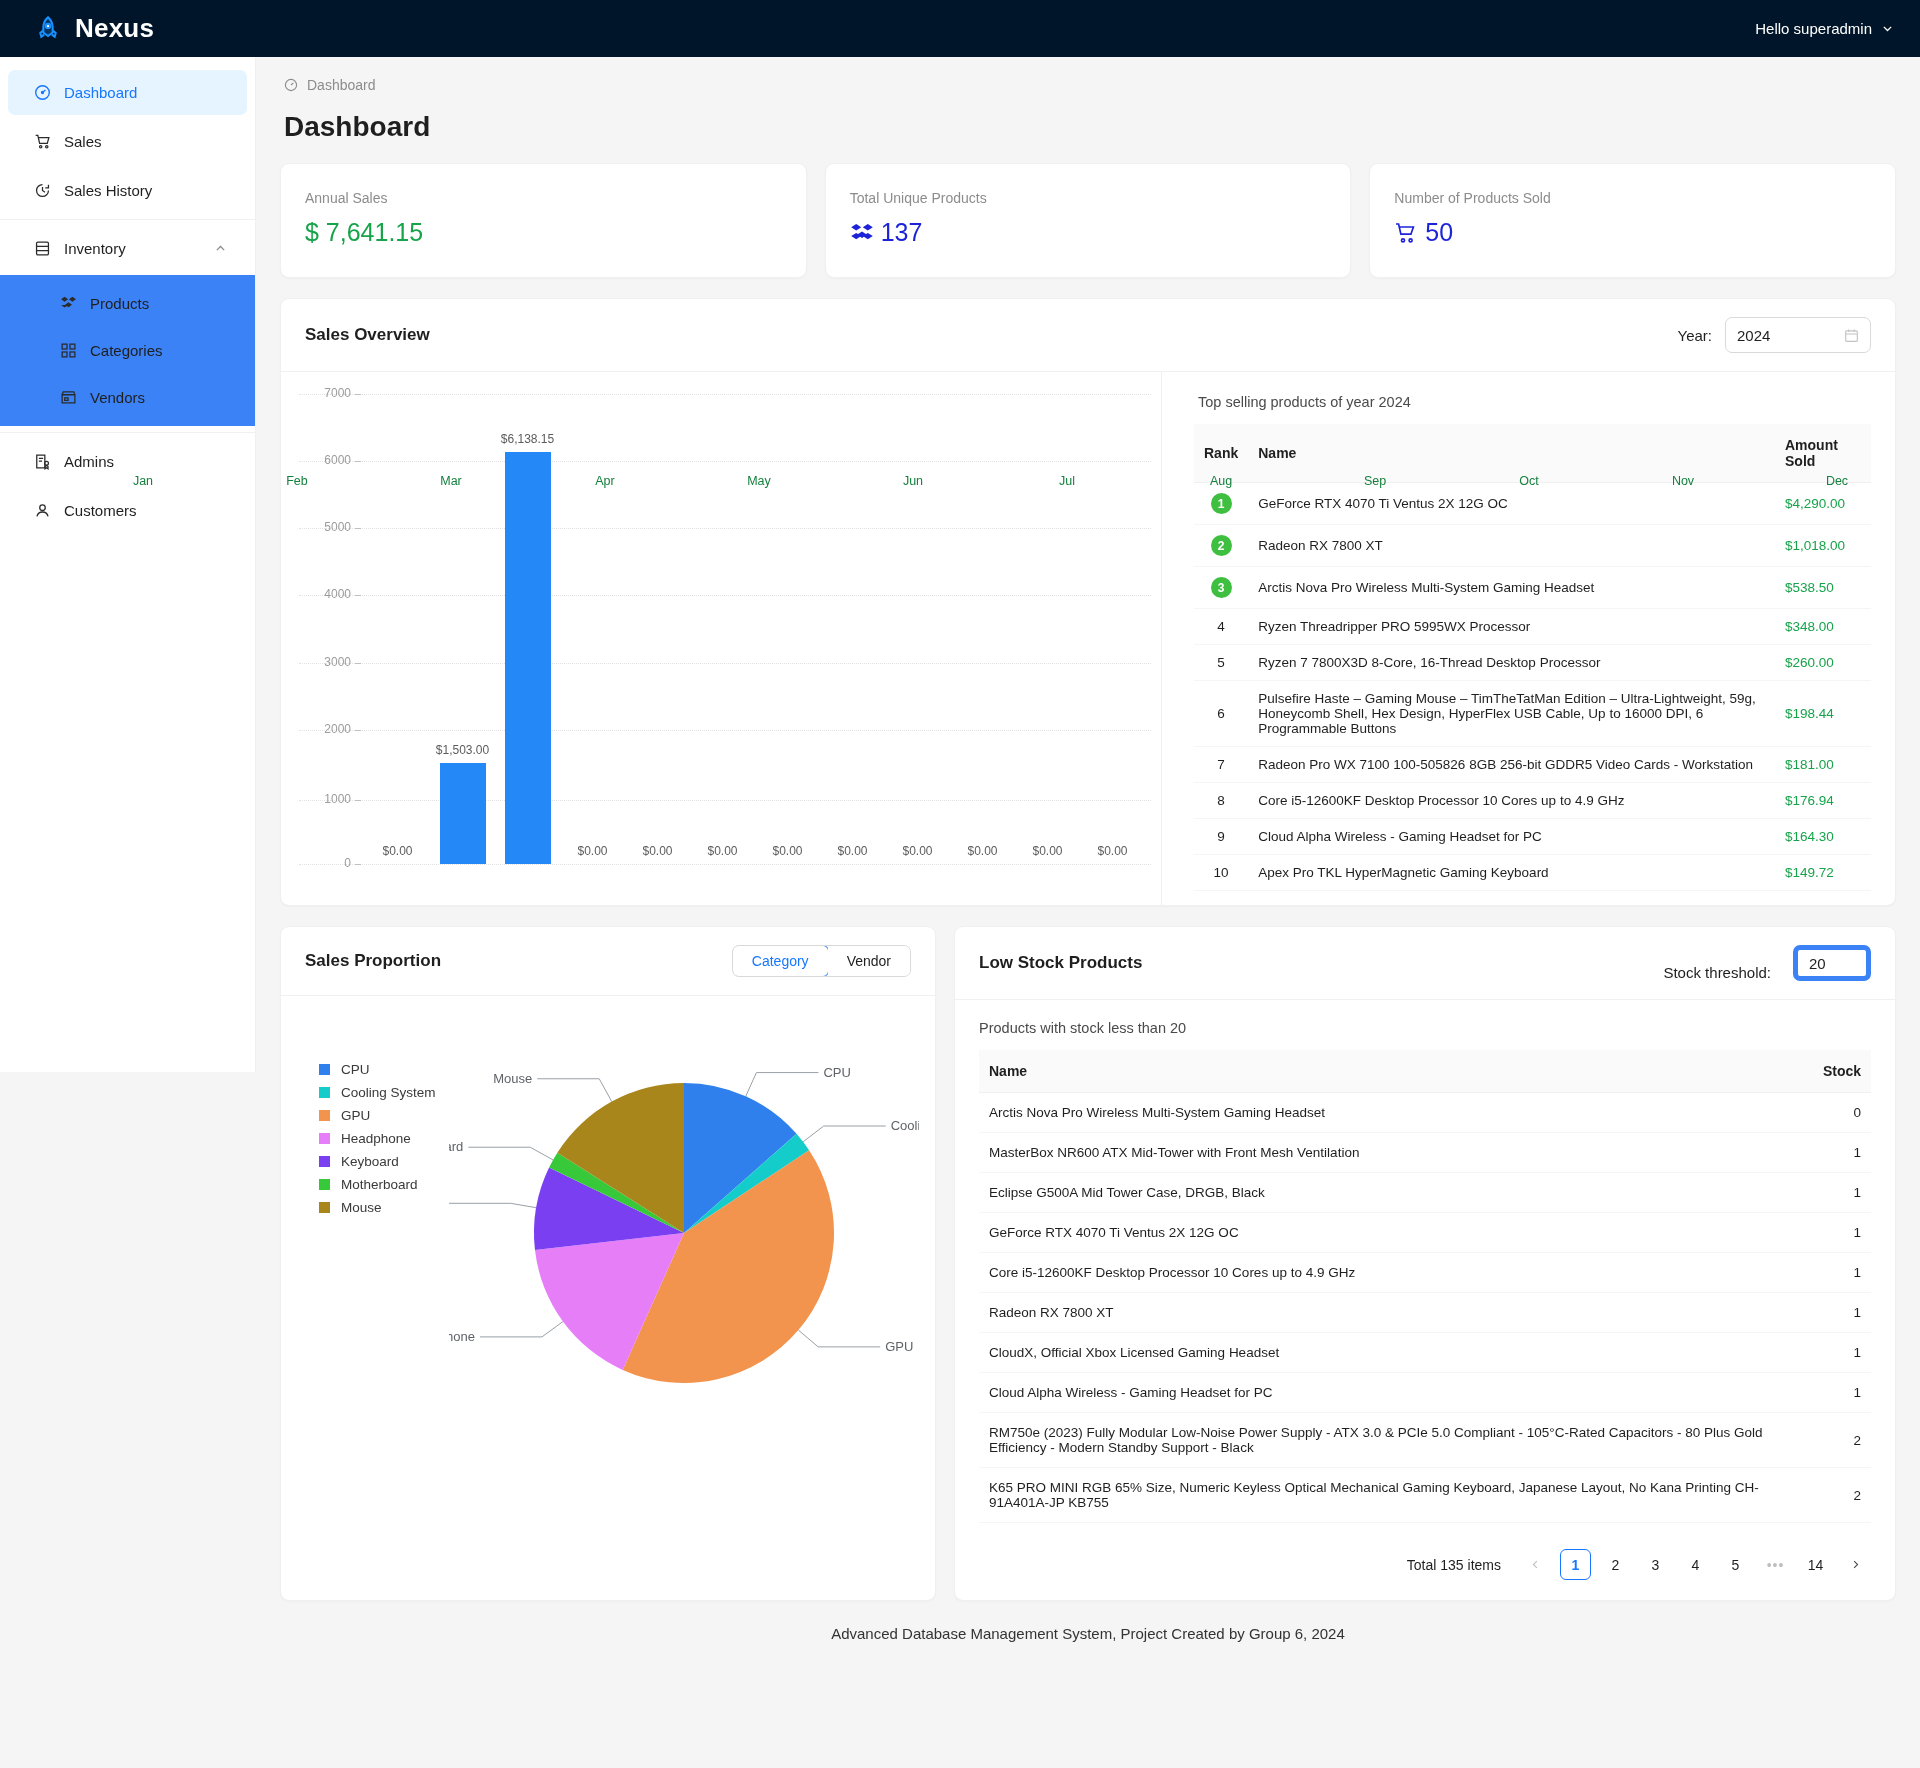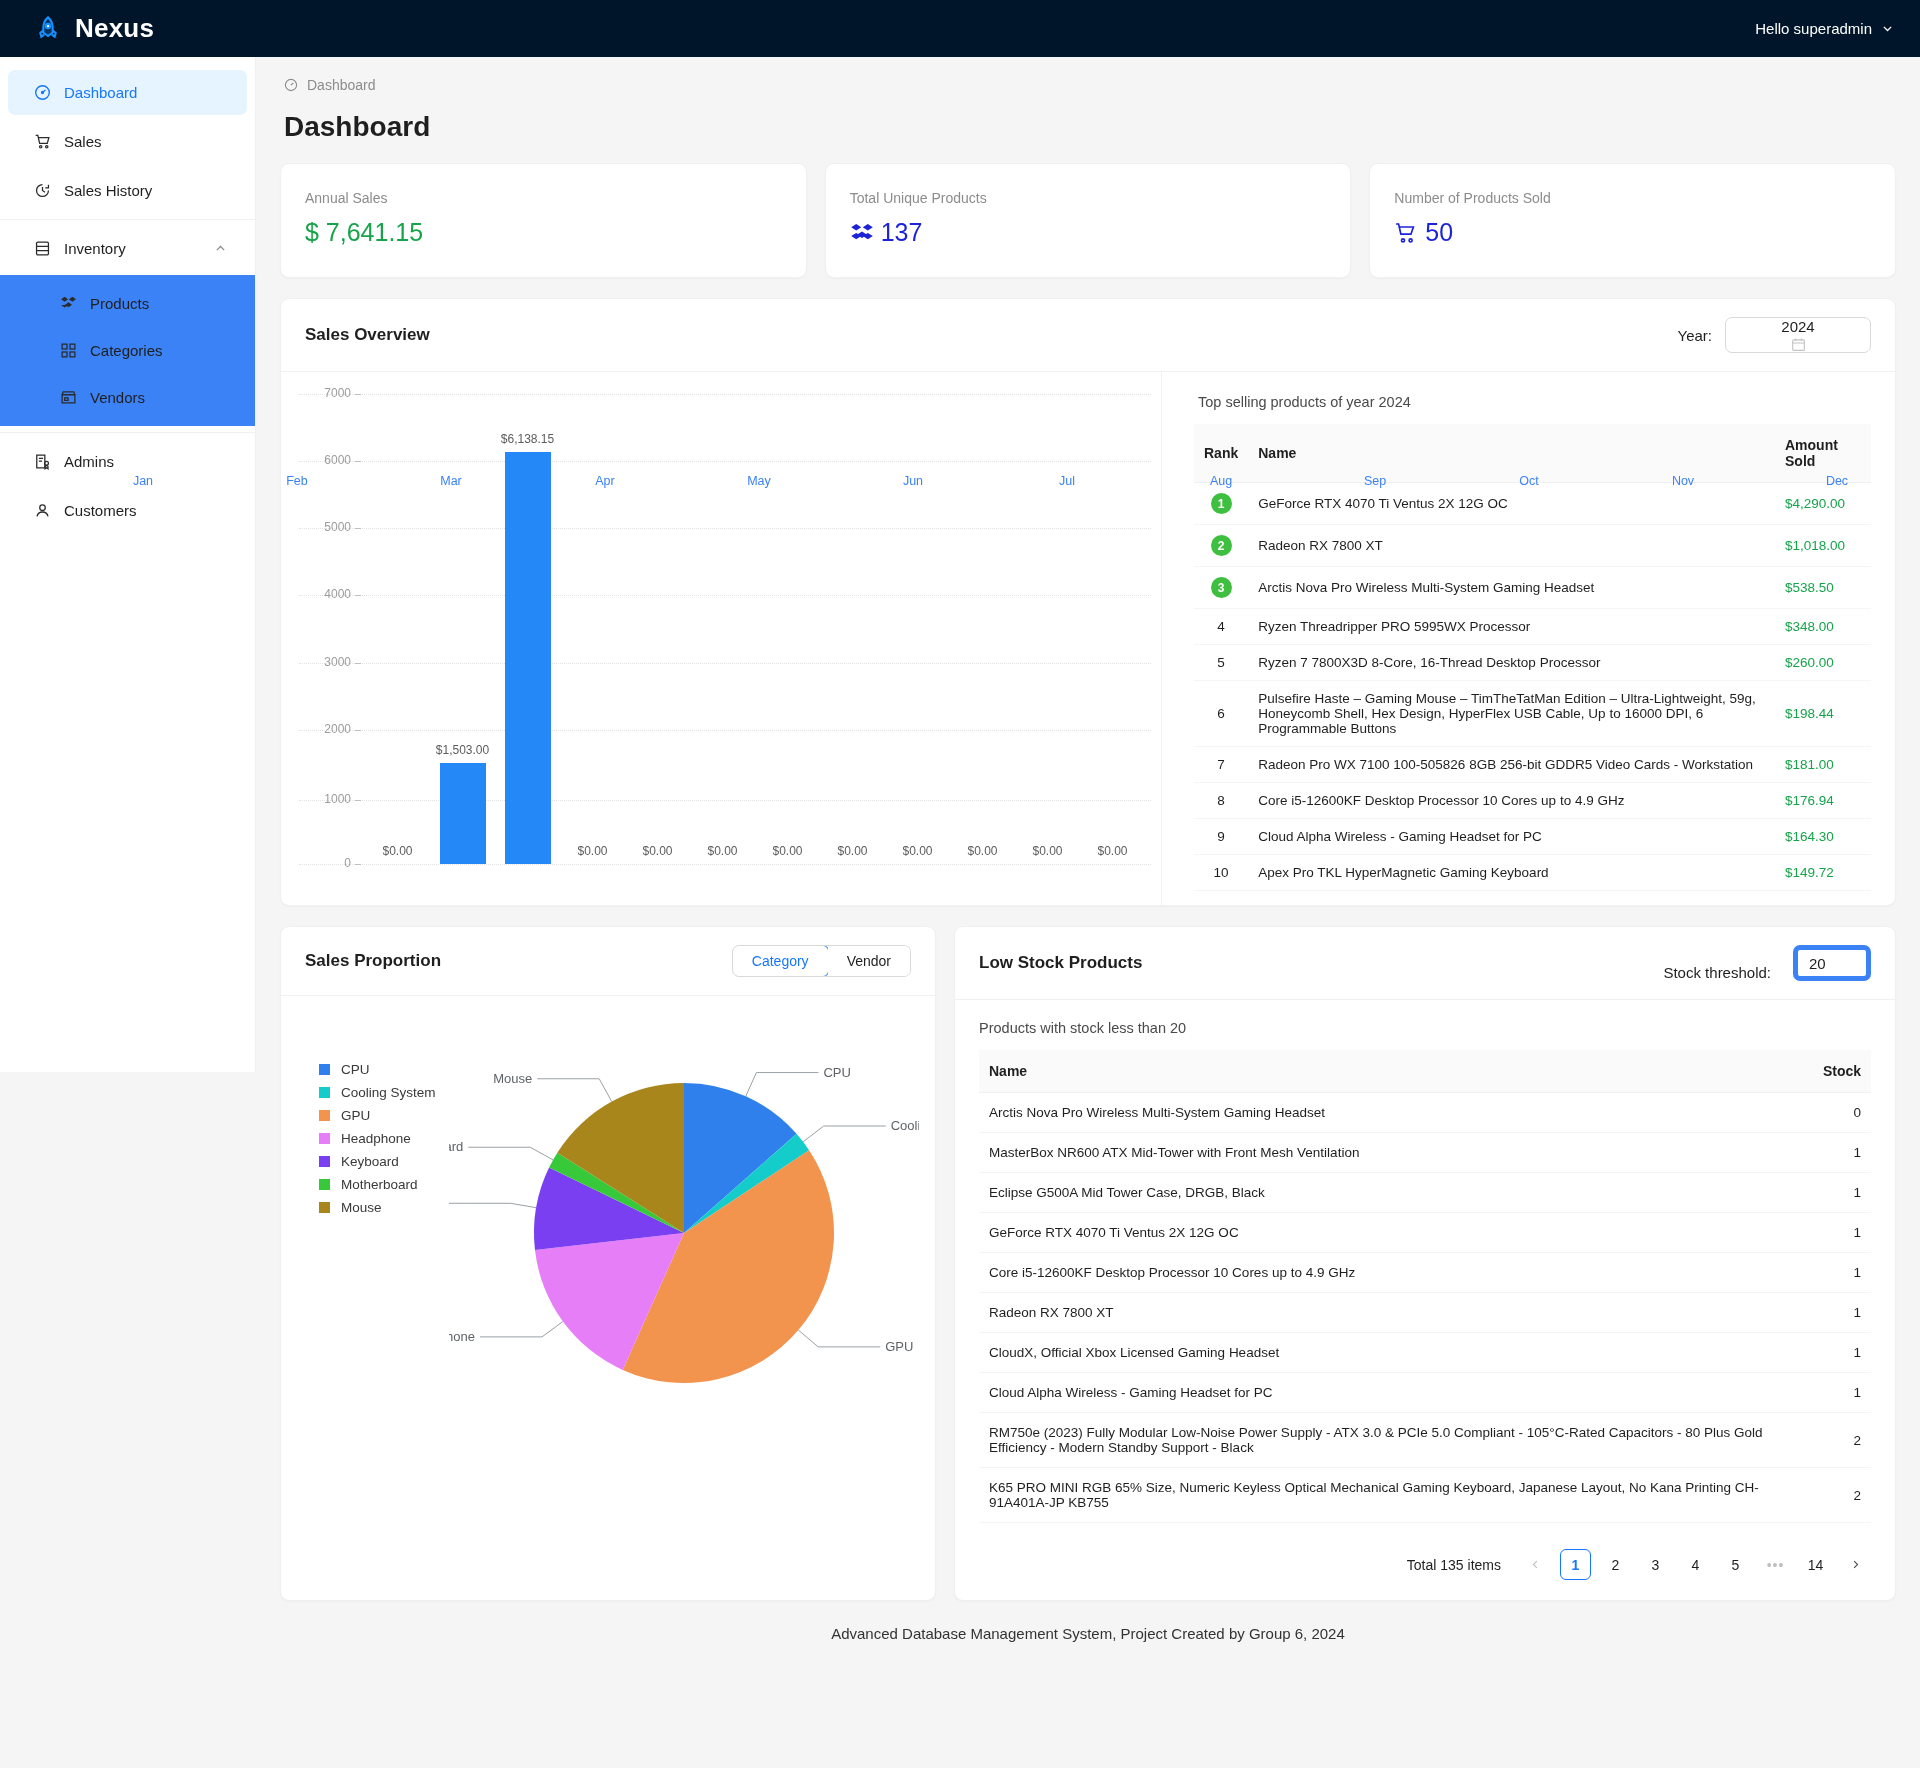--- a/index.html
+++ b/index.html
@@ -64,21 +64,21 @@
   .panel { background: #fff; border-radius: 9px; border: 1px solid #f0f0f0; margin-top: 20px; }
   .panel-head {
     display: flex; align-items: center; justify-content: space-between;
     padding: 18px 24px; border-bottom: 1px solid #f0f0f0; min-height: 58px;
   }
   .panel-title { font-size: 17px; font-weight: bold; }
   .year-wrap { display: flex; align-items: center; gap: 13px; font-size: 15px; }
   .year-input {
     width: 146px; height: 36px; border: 1px solid #d9d9d9; border-radius: 7px;
     display: flex; align-items: center; justify-content: space-between;
-    padding: 0 11px; font-size: 15px; background: #fff; flex-direction: column;
+    padding: 0 11px; font-size: 15px; background: #fff;
   }
   .cal-ic { width: 15px; height: 15px; display: block; opacity: .35; }
   .overview-body { display: flex; }
   .chart-col { width: 880px; padding: 22px 10px 16px 18px; }
   .table-col { flex: 1; padding: 18px 24px 14px 32px; border-left: 1px solid #f0f0f0; }
   
   .bars { position: relative; height: 470px; }
   .ytick {
     position: absolute; left: 0; width: 100%; height: 0;
     border-top: 1px dotted #e3e3e3;
@@ -94,21 +94,21 @@
     position: absolute; left: 66px; right: 6px; top: 0; bottom: 0;
     display: flex; align-items: flex-end;
   }
   .bcell { flex: 1; position: relative; height: 100%; display: flex; align-items: flex-end; justify-content: center; }
   .bar { width: 46px; background: #2489f7; }
   .bval {
     position: absolute; left: 50%; transform: translateX(-50%);
     font-size: 12px; color: #5c5c5c; white-space: nowrap;
   }
   .xlabels { position: absolute; left: 66px; right: 6px; top: 474px; display: flex; }
-  .xlabels div { flex: 1; text-align: center; font-size: 12.5px; color: #3b82f6; }
+  .xlabels div { flex: 1; text-align: center; font-size: 12.5px; color: #15803d; }
   
   .tbl-cap { font-size: 14.5px; color: #4a4a4a; margin: 4px 0 14px 4px; }
   table { width: 100%; border-collapse: collapse; }
   .ts th {
     background: #fafafa; font-size: 14px; font-weight: bold; text-align: left;
     padding: 13px 10px; border-bottom: 1px solid #f0f0f0; color: #1f1f1f;
   }
   .ts td { padding: 10px; border-bottom: 1px solid #f5f5f5; font-size: 13.5px; vertical-align: middle; }
   .ts td.rank { text-align: center; width: 46px; color: #1f1f1f; }
   .ts td.amt { color: #16a34a; white-space: nowrap; width: 96px; }

